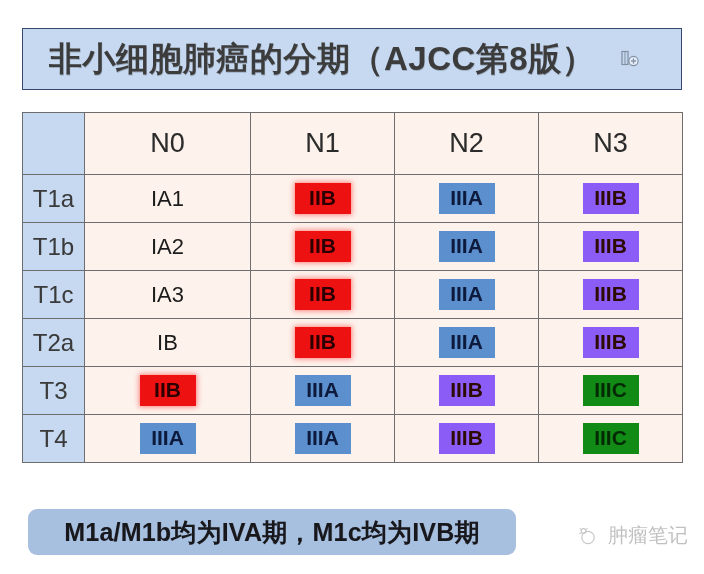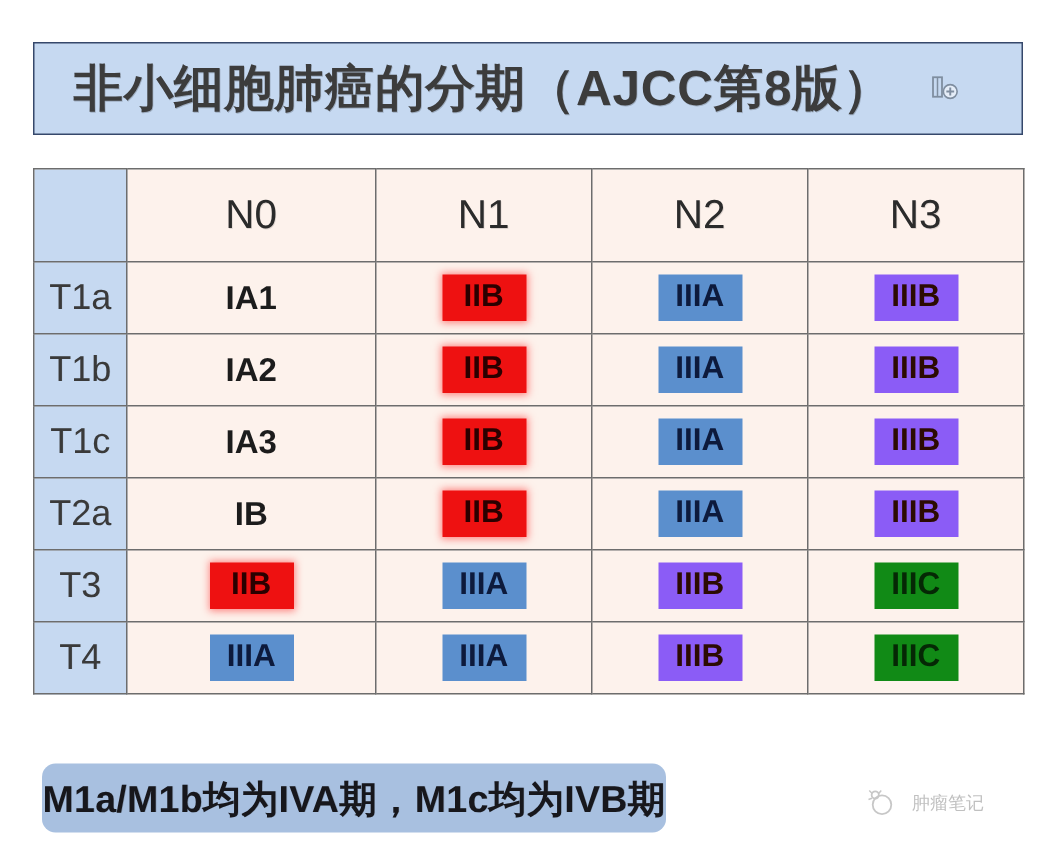--- a/index.html
+++ b/index.html
@@ -97,21 +97,21 @@
     color: #3a3a3a;
     font-weight: 400;
     text-shadow: 0.3px 0.3px 0 rgba(0,0,0,0.10);
   }
   .data-cell {
     background: #fdf2ec;
   }
 
   .plain-stage {
     font-size: 22px;
-    font-weight: 700;
+    font-weight: 400;
     color: #1c1c1c;
     display: inline-block;
   }
 
   .badge {
     display: inline-block;
     min-width: 56px;
     padding: 4px 9px 5px 9px;
     font-size: 21px;
     font-weight: 700;
@@ -135,21 +135,21 @@
   .badge.green {
     background: #118a16;
     color: #052805;
   }
 
   
   .footer-note {
     position: absolute;
     left: 28px;
     top: 509px;
-    width: 416px;
+    width: 488px;
     height: 46px;
     background: #a8c0e0;
     border-radius: 9px;
     display: flex;
     align-items: center;
     justify-content: center;
   }
   .footer-text {
     font-size: 25px;
     font-weight: 700;
@@ -167,21 +167,21 @@
     display: flex;
     align-items: center;
     gap: 7px;
     opacity: 0.55;
   }
   .wm-logo {
     width: 26px;
     height: 26px;
   }
   .wm-text {
-    font-size: 12px;
+    font-size: 20px;
     color: #8d8d8d;
     font-weight: 400;
     white-space: nowrap;
   }
 </style>
 </head>
 <body>
 
 <div id="page">
 

